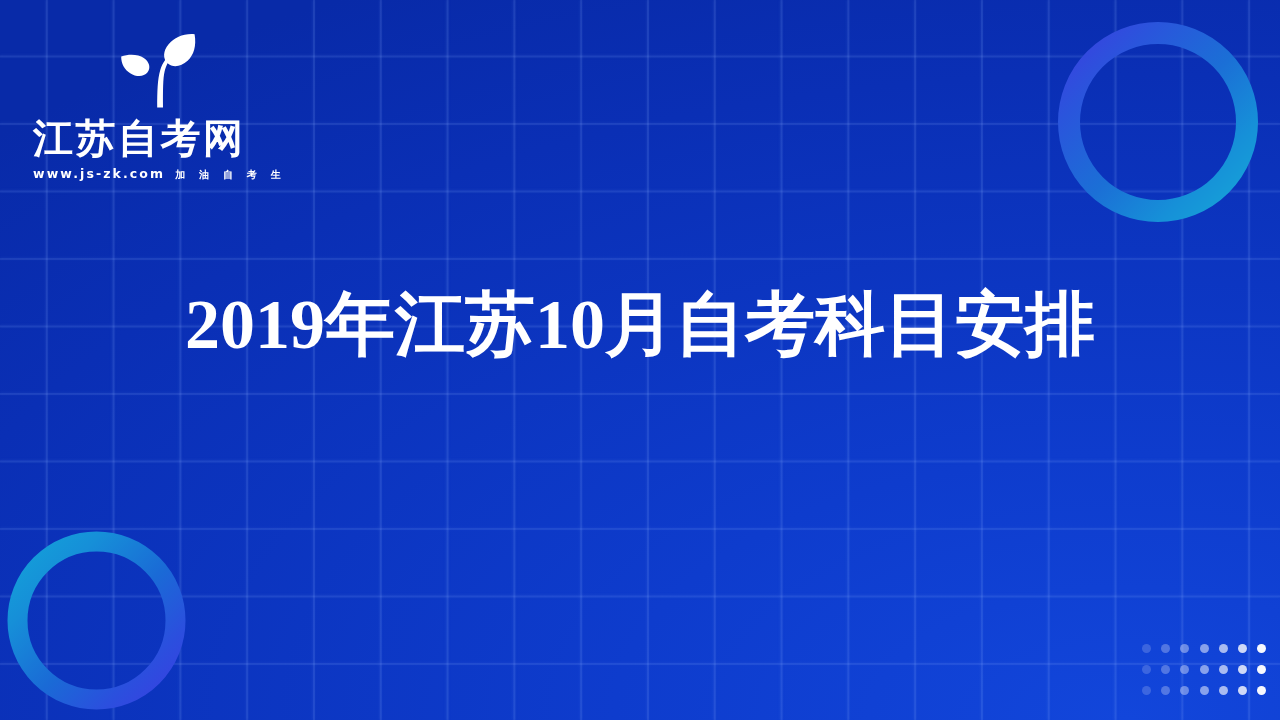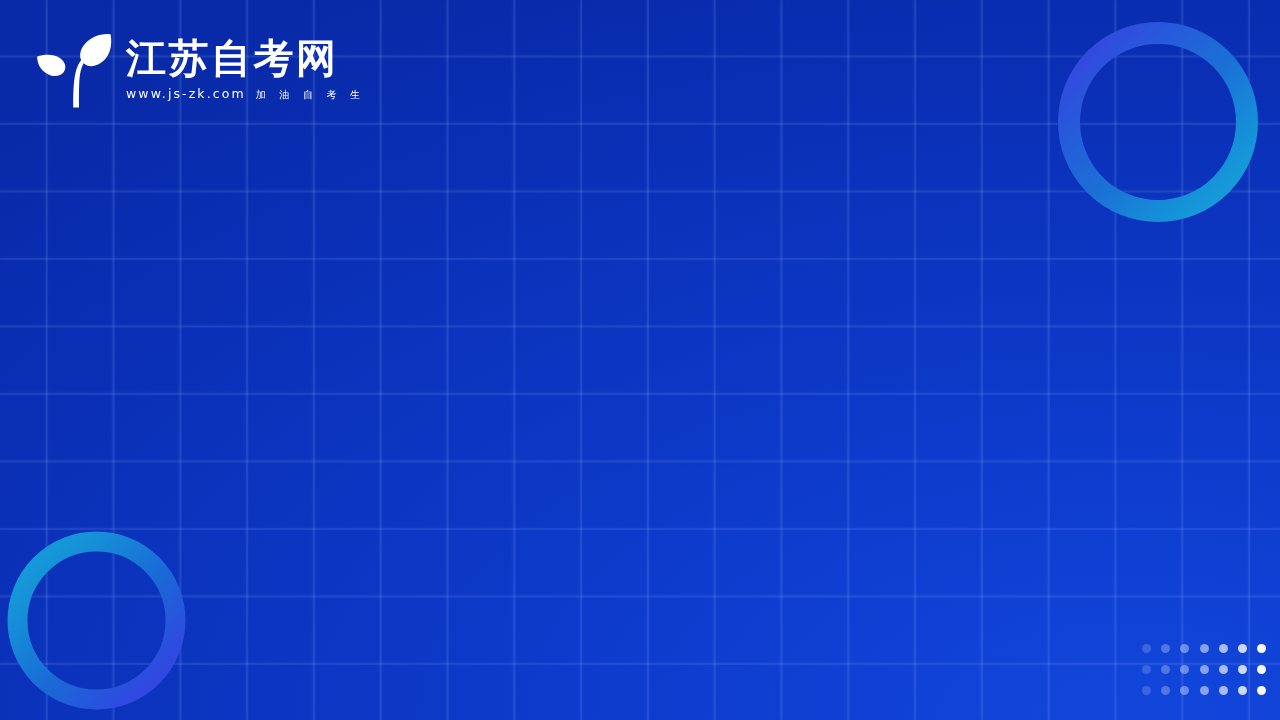--- a/index.html
+++ b/index.html
@@ -75,20 +75,21 @@
   }
 
   
   .logo {
     position: absolute;
     left: 33px;
     top: 30px;
     display: flex;
     align-items: center;
     gap: 9px;
+    flex-direction: column;
   }
   .logo-mark {
     width: 84px;
     height: 78px;
     flex: none;
   }
   .logo-mark svg { display: block; }
   .logo-text-wrap {
     display: flex;
     flex-direction: column;
@@ -100,21 +101,21 @@
     font-weight: 700;
     font-size: 40px;
     line-height: 1.05;
     letter-spacing: 2.5px;
     white-space: nowrap;
   }
   .logo-sub {
     margin-top: 7px;
     color: #ffffff;
     font-family: "DejaVu Sans", "Liberation Sans", sans-serif;
-    font-weight: 400;
+    font-weight: 700;
     font-size: 12.5px;
     letter-spacing: 2.1px;
     white-space: nowrap;
     display: flex;
     align-items: baseline;
     gap: 10px;
   }
   .logo-sub .cn { letter-spacing: 5.2px; font-size: 10px; }
 
   
@@ -216,14 +217,17 @@
     </span>
     <span class="logo-text-wrap">
       <span class="logo-title">江苏自考网</span>
       <span class="logo-sub">
         <span>www.js-zk.com</span>
         <span class="cn">加 油 自 考 生</span>
       </span>
     </span>
   </div>
 
+  <div class="title-block">
+    <span class="title-text">2019年江苏10月自考科目安排</span>
+  </div>
 
 </div>
 
 </body></html>

